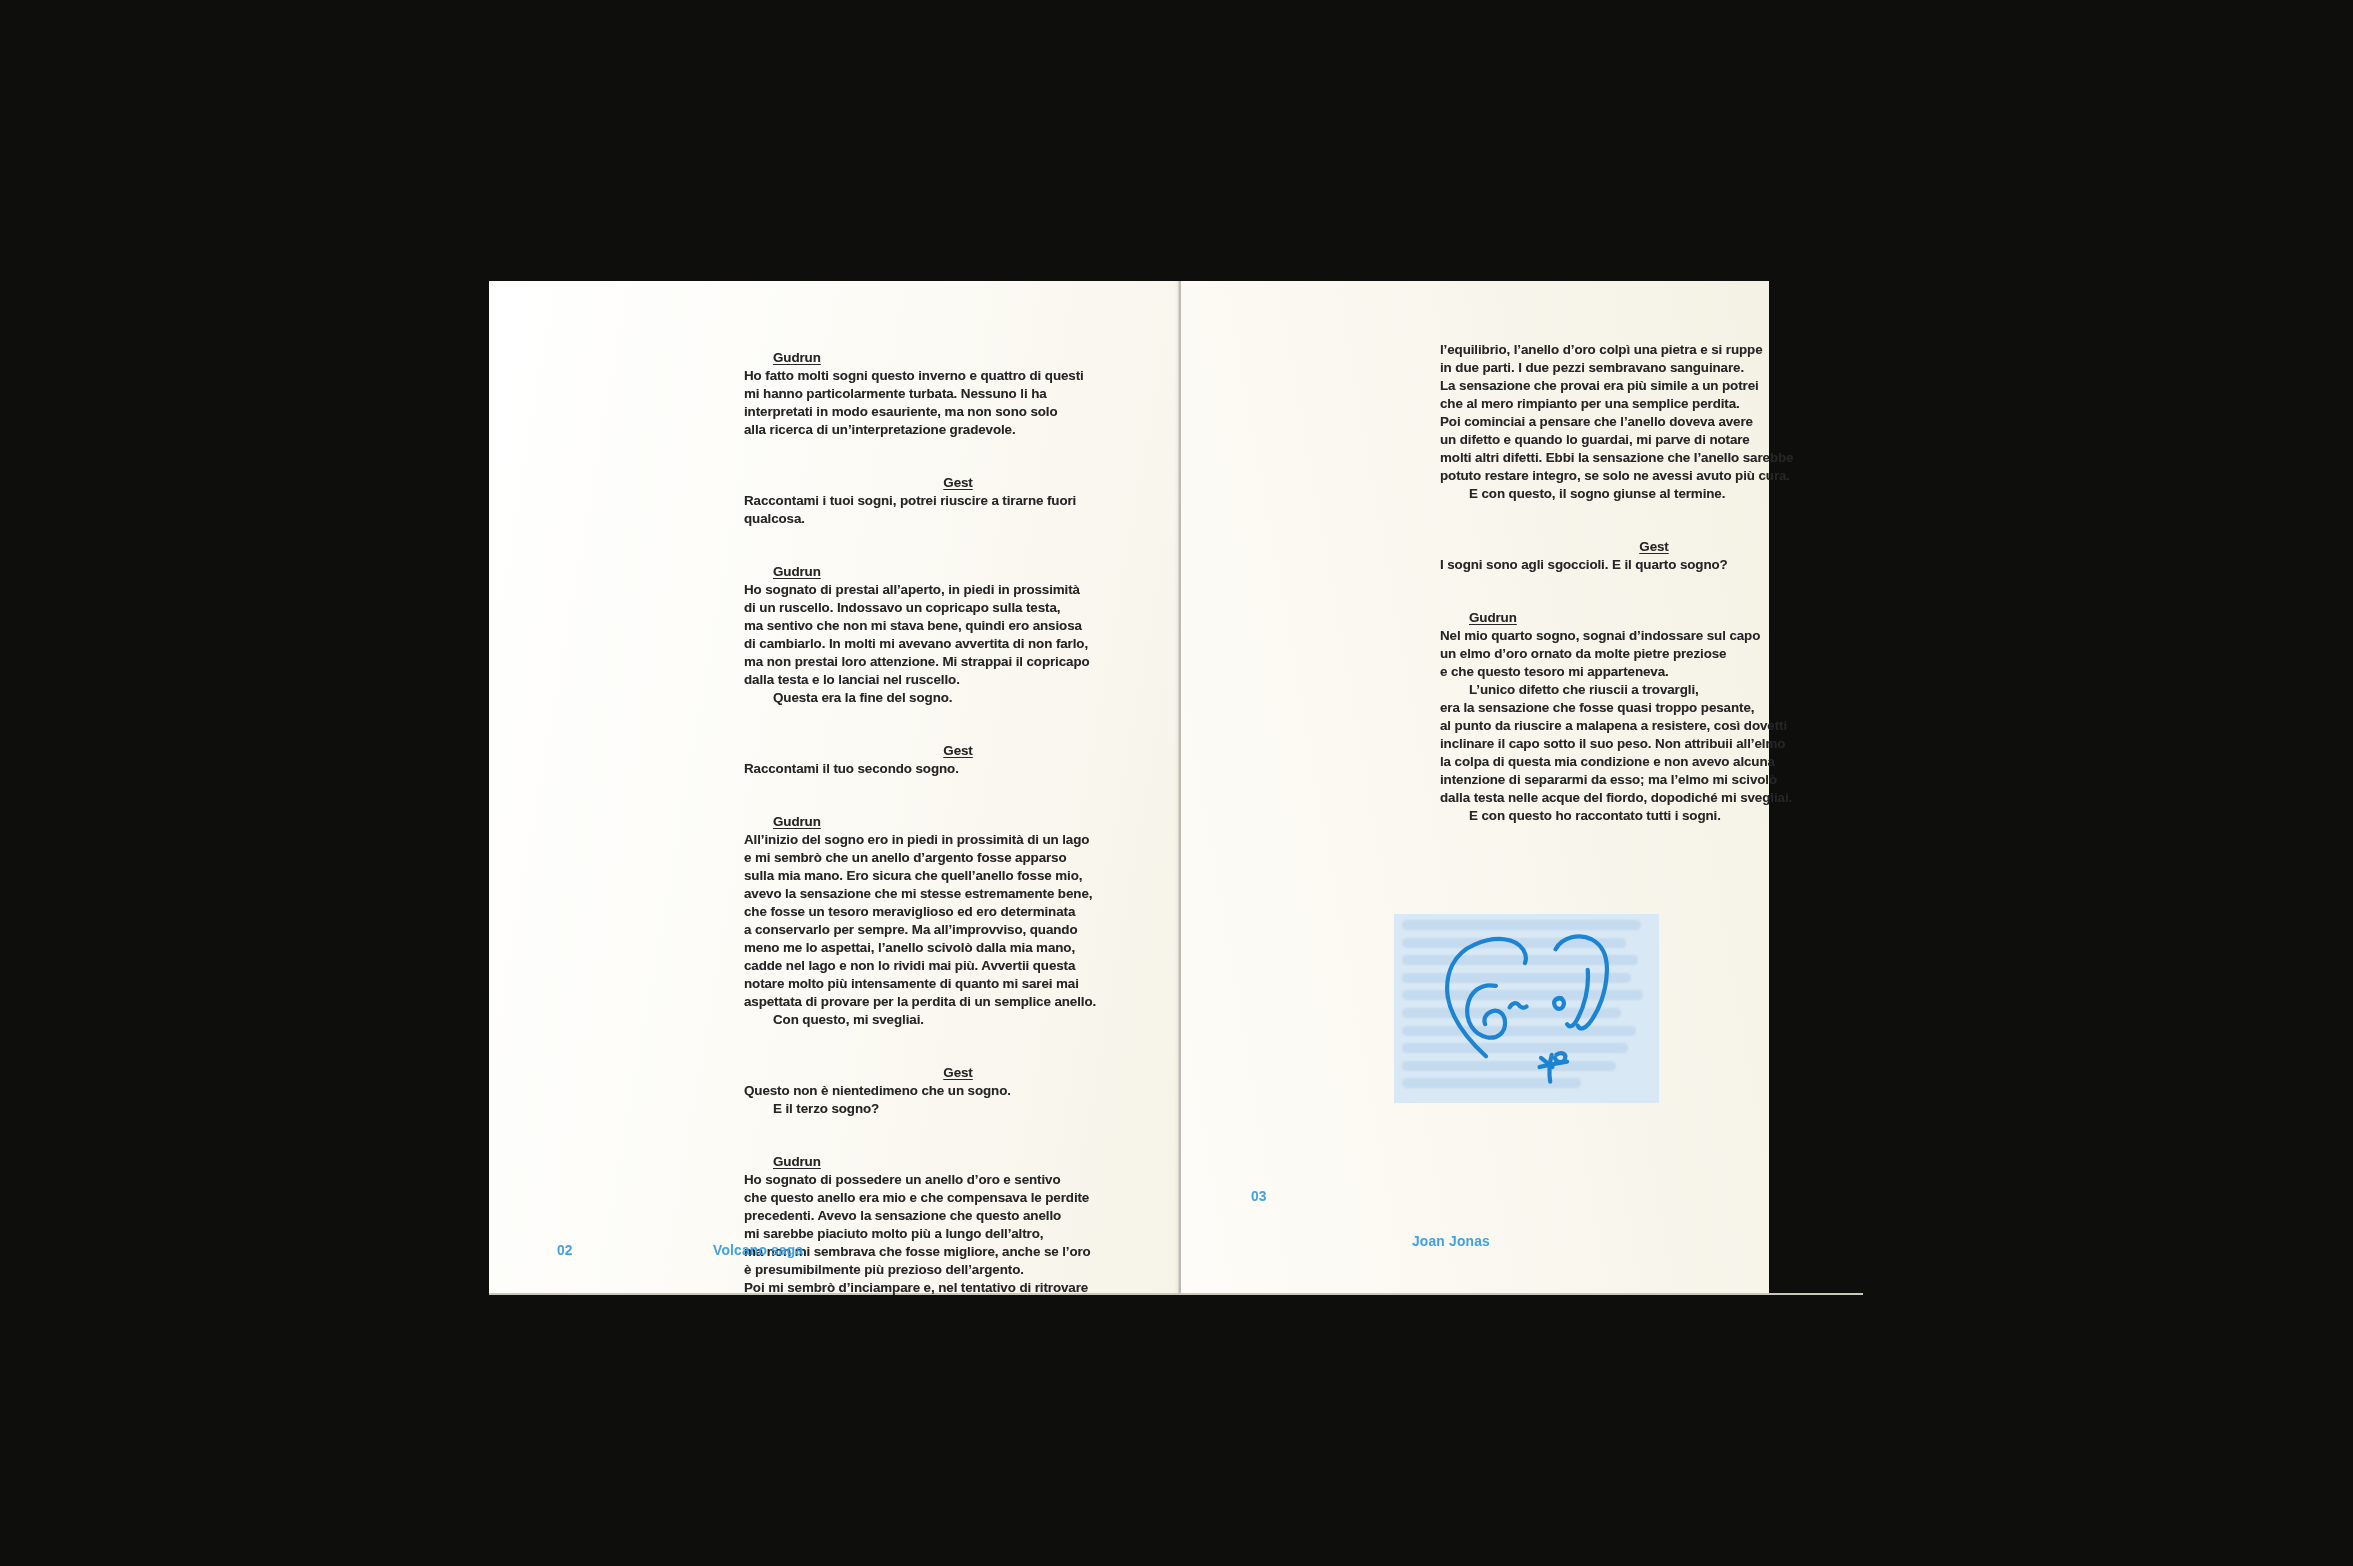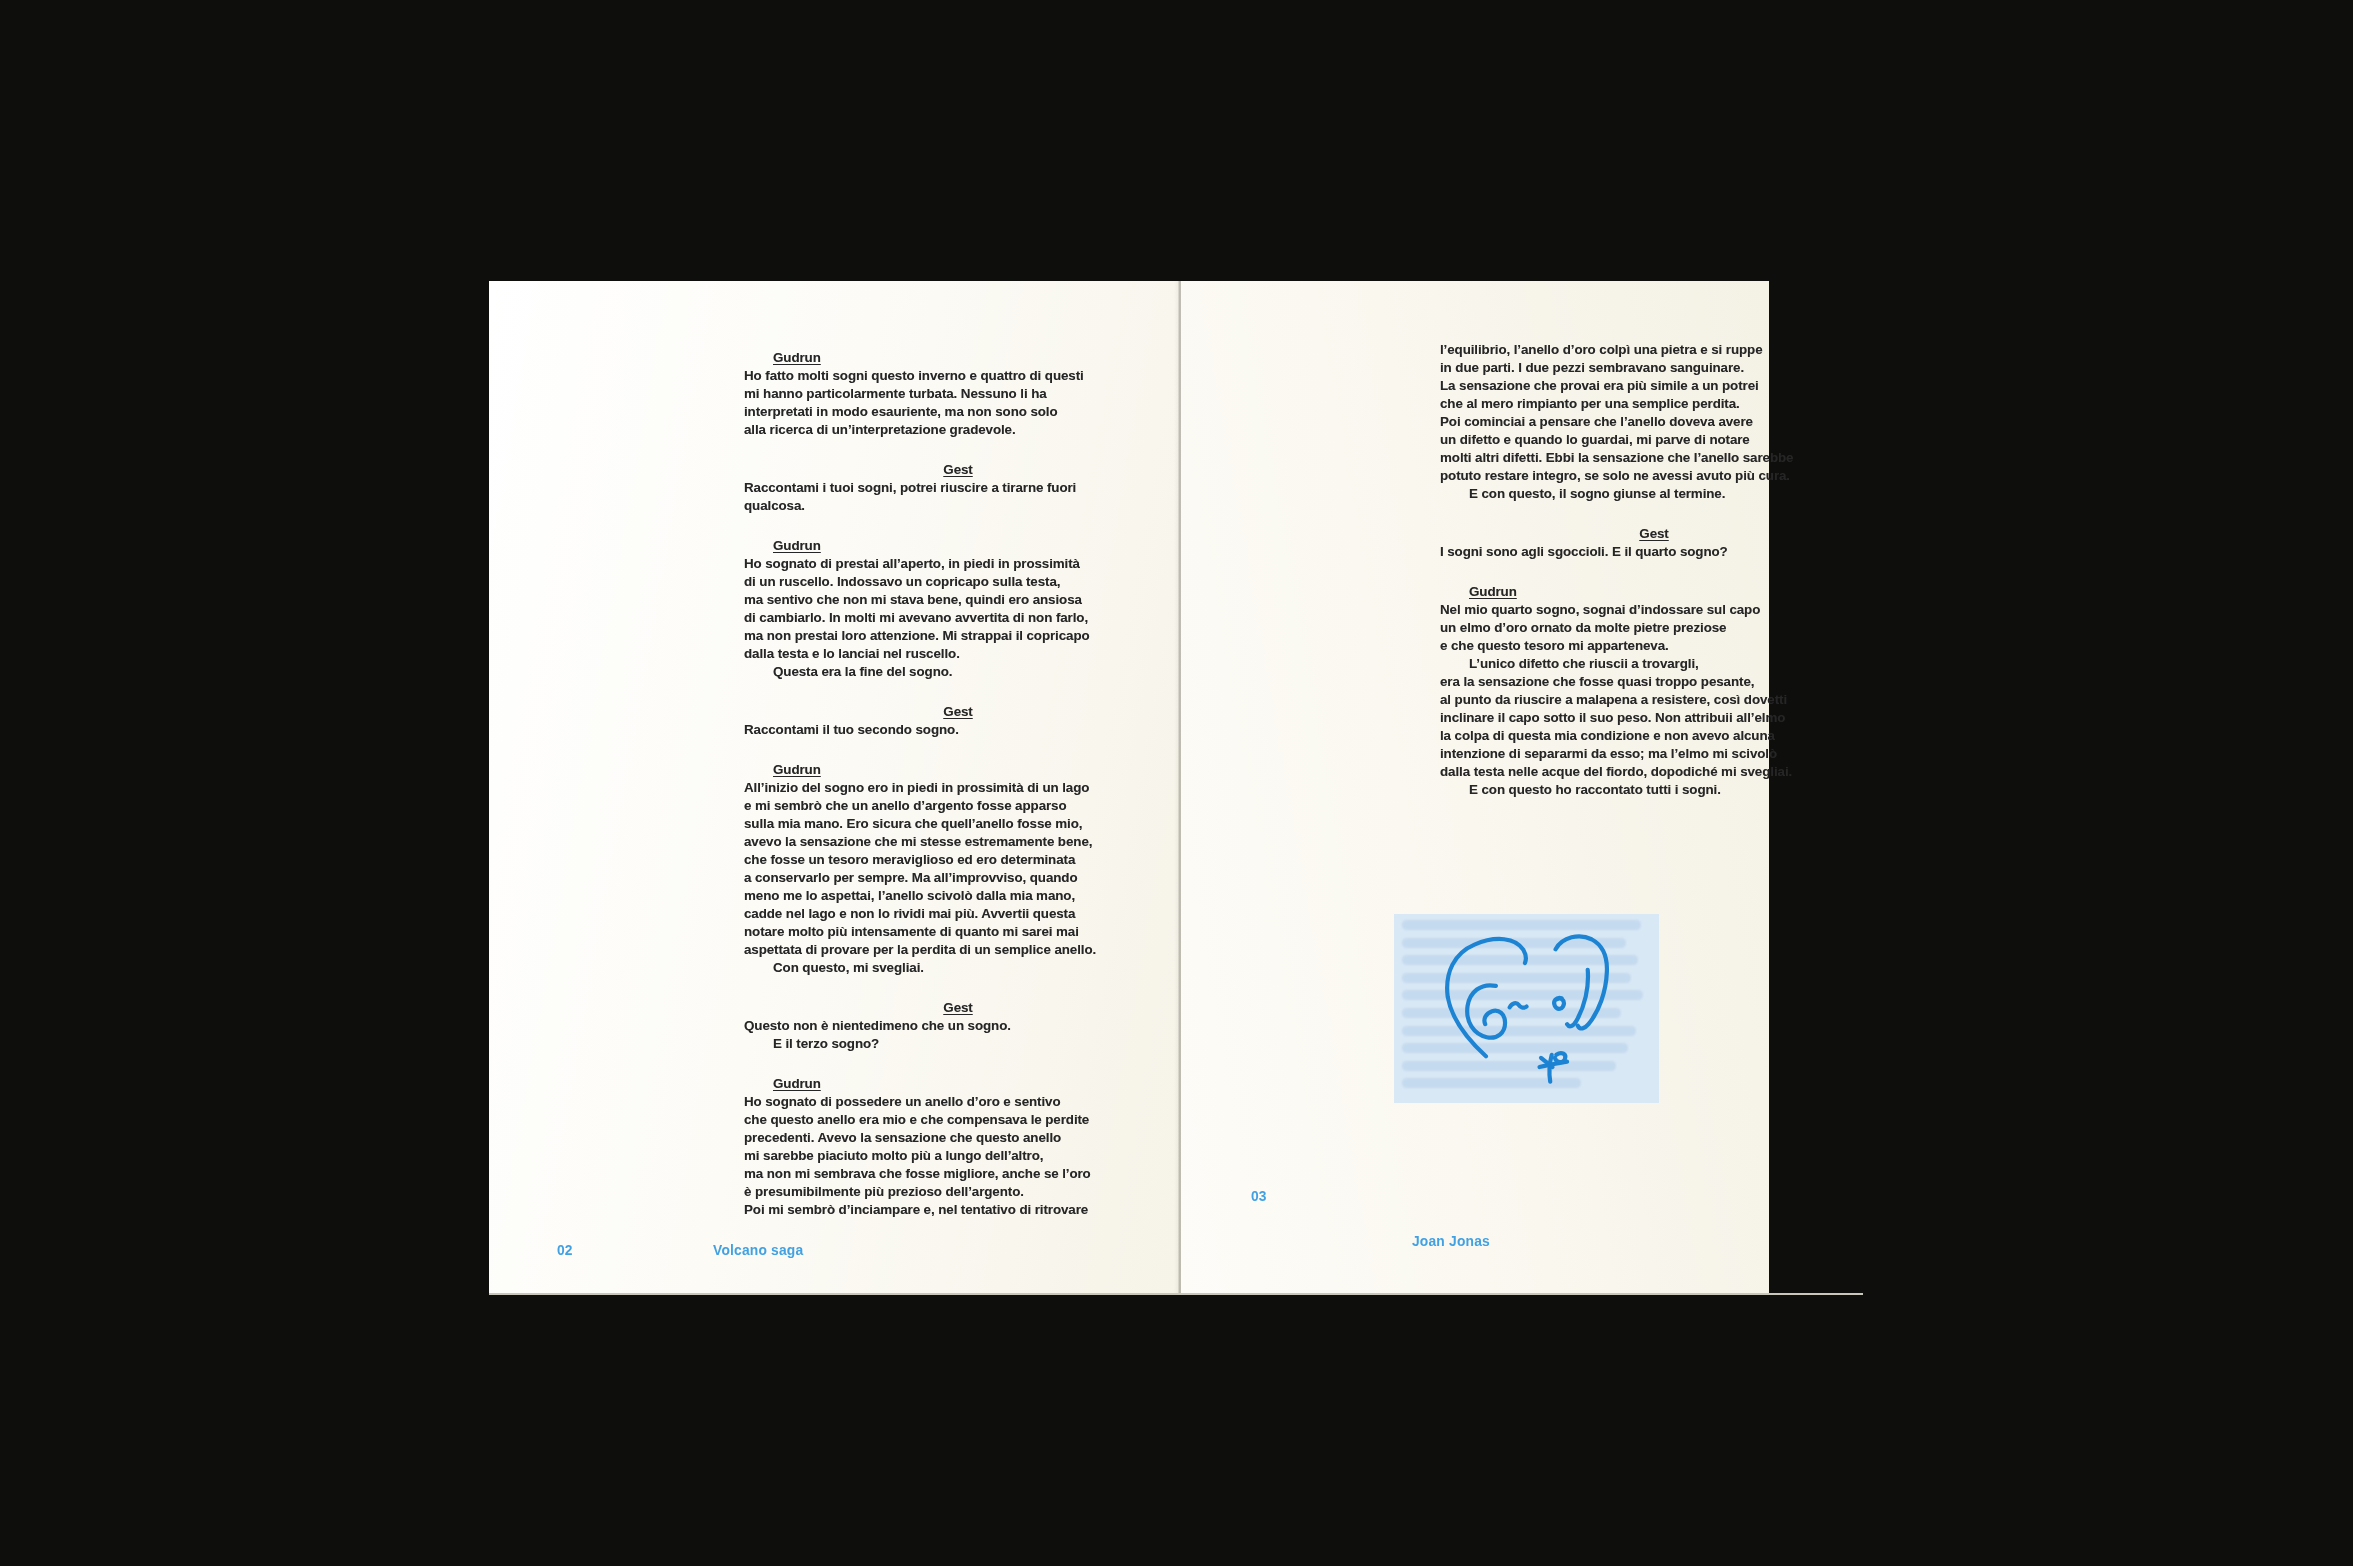--- a/index.html
+++ b/index.html
@@ -10,21 +10,21 @@
   .page{position:relative;height:100%;}
   .page-left{width:692px;background:linear-gradient(100deg,#ffffff 0%,#fcfbf6 45%,#f6f3e8 100%);}
   .page-right{width:588px;background:linear-gradient(80deg,#fdfcf8 0%,#faf8f0 40%,#f4f1e5 100%);}
   .gutter{position:absolute;left:685px;top:0;width:12.2px;height:100%;
           background:linear-gradient(90deg,rgba(90,88,78,0) 0%,rgba(90,88,78,0.05) 30%,
                      rgba(90,88,78,0.45) 50%,rgba(150,148,138,0.18) 65%,rgba(90,88,78,0) 100%);}
   .text-col{position:absolute;width:428px;color:#262626;font-size:13.4px;line-height:18px;
             letter-spacing:-0.1px;text-shadow:0 0 0.4px rgba(40,40,40,.30);}
   .page-left  .text-col{left:255px;top:68px;}
   .page-right .text-col{left:259px;top:60px;}
-  .block{margin-top:22px;}
+  .block{margin-top:35px;}
   .text-col > .block:first-child{margin-top:0;}
   .heading{white-space:pre;}
   .heading .u{text-decoration:underline;text-underline-offset:2.3px;}
   .heading.indent{margin-left:29px;}
   .heading.center{text-align:center;}
   .line{white-space:pre;}
   .line.indent{margin-left:29px;}
   .footer-num,.footer-title{position:absolute;font-size:13.8px;letter-spacing:0.2px;}
   .page-left  .footer-num{left:68px;top:962px;}
   .page-left  .footer-title{left:224px;top:962px;}

